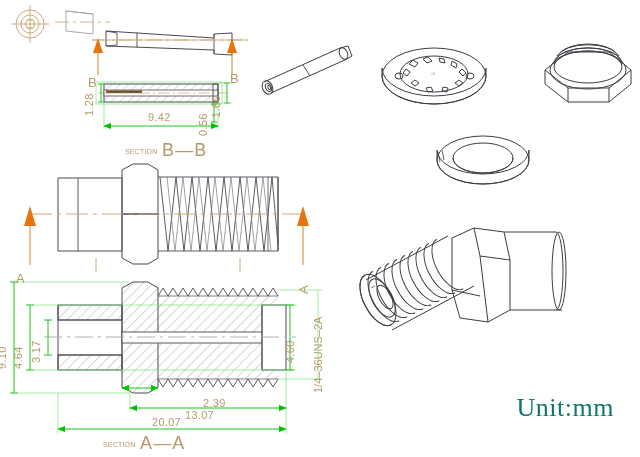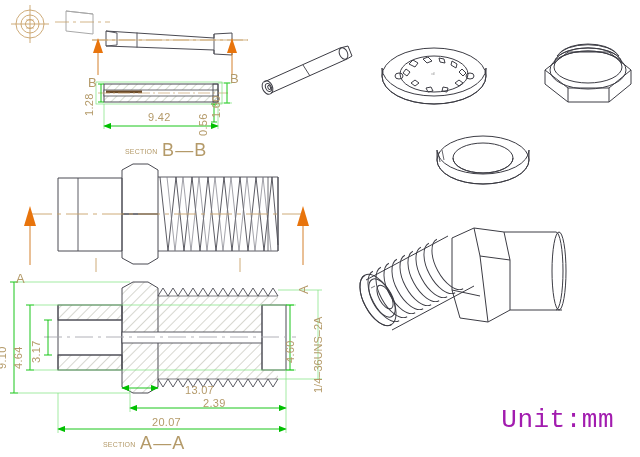--- a/index.html
+++ b/index.html
@@ -60,24 +60,24 @@
     color: #b49a69;
     font-size: 11px;
     white-space: nowrap;
     line-height: 1;
     transform-origin: left bottom;
     transform: rotate(-90deg);
   }
   #unit-note {
     position: absolute;
     right: 26px;
-    bottom: 24px;
-    font-family: Liberation Mono, monospace;
+    bottom: 36px;
+    font-family: Liberation Serif, serif;
     font-size: 26px;
-    color: #a21caf;
+    color: #0f766e;
     letter-spacing: 0.5px;
     line-height: 1;
   }
 </style>
 </head>
 <body>
 
 <div id="sheet">
 
   <svg width="640" height="457" viewBox="0 0 640 457">
@@ -393,21 +393,21 @@
   <div class="dim-text vert" style="left:24px; top:358px;">4.64</div>
 
   <div class="dim-text vert" style="left:42px; top:352px;">3.17</div>
 
   <div class="dim-text vert" style="left:296px; top:352px;">4.60</div>
 
   <div class="thread-spec" style="left:324px; top:382px;">1/4–36UNS–2A</div>
 
   <div class="dim-text" style="left:157px; top:398px;margin-left:46px;">2.39</div>
 
-  <div class="dim-text" style="left:185px; top:385px;">13.07</div>
+  <div class="dim-text" style="left:185px; top:410px;">13.07</div>
 
   <div class="dim-text" style="left:152px; top:417px;text-align:right;">20.07</div>
 
   <div class="sec-label" style="left:103px; top:434px;">
     <span class="small">SECTION</span>
     <span class="big">A—A</span>
   </div>
 
   <div class="sec-arrow-letter" style="left:16px; top:272px;">A</div>
   <div class="sec-arrow-letter vert" style="left:310px; top:281px;">A</div>

